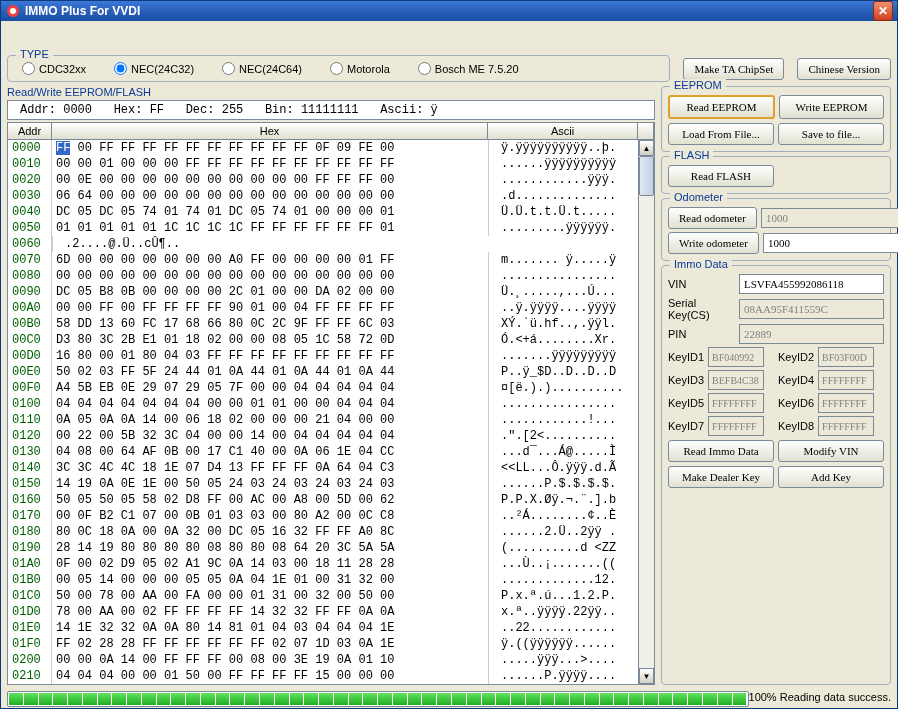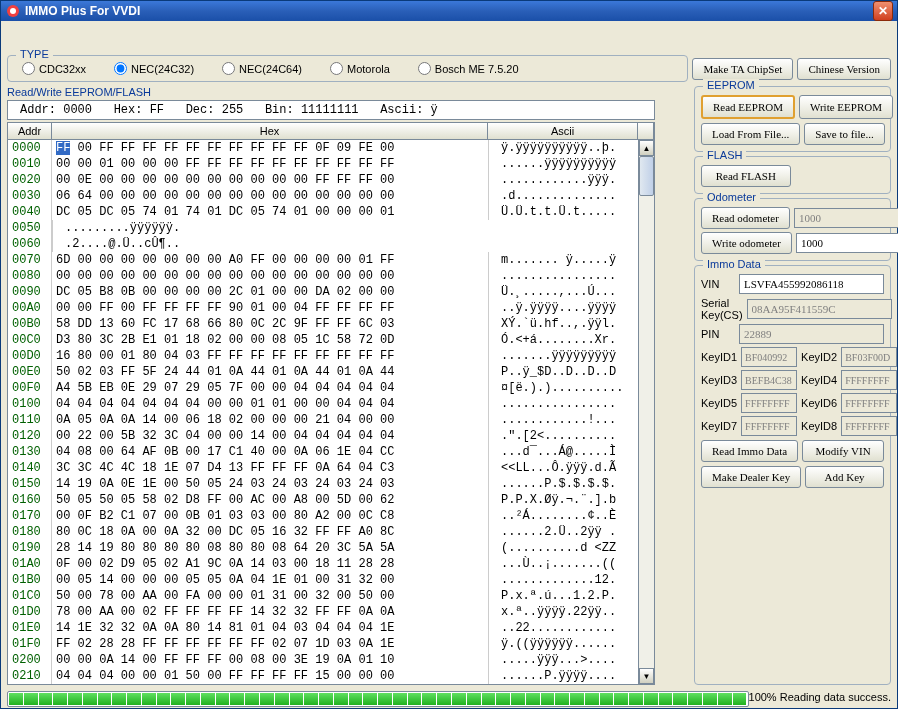--- a/index.html
+++ b/index.html
@@ -5,21 +5,21 @@
 * { box-sizing: border-box; margin: 0; padding: 0; }
 body { font-family: Tahoma, sans-serif; font-size: 11px; background: linear-gradient(180deg, #3a6fb5 0%, #4a8bc9 40%, #5a9bd9 100%); width: 898px; height: 709px; overflow: hidden; }
 .window { border: 1px solid #0a3a7a; background: #ece9d8; width: 898px; height: 709px; display: flex; flex-direction: column; }
 .titlebar { height: 24px; background: linear-gradient(180deg, #3b78d9 0%, #2a5fb8 50%, #1a4fa8 100%); color: #fff; display: flex; align-items: center; padding: 0 4px; font-weight: bold; font-size: 12px; }
 .titlebar-icon { width: 16px; height: 16px; margin-right: 4px; display: inline-block; }
 .titlebar-title { flex: 1; }
 .close-btn { width: 20px; height: 20px; background: linear-gradient(180deg, #f09070 0%, #d04020 100%); border: 1px solid #8a2a0a; border-radius: 3px; color: #fff; display: flex; align-items: center; justify-content: center; cursor: pointer; font-weight: bold; }
 .content { flex: 1; padding: 6px; display: flex; flex-direction: column; gap: 4px; }
 .fieldset { border: 1px solid #a0b0c0; border-radius: 4px; padding: 6px; position: relative; }
 .fieldset-label { position: absolute; top: -8px; left: 8px; background: #ece9d8; padding: 0 4px; color: #0a3a9a; font-size: 11px; }
-.type-row { display: flex; align-items: center; gap: 4px; margin-top: 28px; }
+.type-row { display: flex; align-items: center; gap: 13px; margin-top: 28px; }
 .radio-group { display: flex; gap: 28px; flex: 1; padding-left: 8px; }
 .radio-item { display: flex; align-items: center; gap: 4px; cursor: pointer; }
 .radio-item input { margin: 0; }
 .btn { background: linear-gradient(180deg, #fff 0%, #f0f0e8 50%, #e0e0d0 100%); border: 1px solid #7a8a9a; border-radius: 3px; padding: 4px 10px; font-size: 11px; cursor: pointer; font-family: Tahoma; white-space: nowrap; }
 .btn.highlight { border: 2px solid #e0a030; }
 .main-row { display: flex; gap: 6px; flex: 1; min-height: 0; }
 .left-col { flex: 1; display: flex; flex-direction: column; min-width: 0; }
 .rw-label { color: #0a3a9a; margin-bottom: 2px; }
 .status-bar { border: 1px solid #7a8a9a; background: #fff; padding: 2px 12px; font-family: 'Courier New', monospace; font-size: 12px; margin-bottom: 2px; }
 .hex-table-wrap { border: 1px solid #7a8a9a; background: #fff; flex: 1; display: flex; flex-direction: column; min-height: 0; }
@@ -34,21 +34,21 @@
 .hex-row { display: flex; }
 .hex-row .addr { width: 44px; padding: 0 4px; color: #006000; border-right: 1px solid #ccc; }
 .hex-row .hex { flex: 1; padding: 0 4px; white-space: pre; color: #000; }
 .hex-row .ascii { width: 150px; padding: 0 12px; border-left: 1px solid #ccc; white-space: pre; color: #000; overflow: hidden; }
 .hex-row .hex .hl { background: #316ac5; color: #fff; }
 .scrollbar { width: 16px; background: #f0f0e8; border-left: 1px solid #7a8a9a; display: flex; flex-direction: column; }
 .sb-btn { height: 16px; background: linear-gradient(180deg, #fff 0%, #d0d0c0 100%); border: 1px solid #7a8a9a; display: flex; align-items: center; justify-content: center; cursor: pointer; font-size: 8px; }
 .sb-track { flex: 1; position: relative; }
 .sb-thumb { position: absolute; top: 0; left: 0; right: 0; height: 40px; background: linear-gradient(90deg, #e0e8f0 0%, #c0d0e8 100%); border: 1px solid #7a8a9a; border-radius: 2px; cursor: pointer; }
 .right-col { width: 230px; display: flex; flex-direction: column; gap: 4px; }
-.right-col .fieldset { padding: 8px 6px 6px; margin-left: 33px; }
+.right-col .fieldset { padding: 8px 6px 6px; }
 .btn-row { display: flex; gap: 4px; margin-bottom: 4px; }
 .btn-row .btn { flex: 1; }
 .form-row { display: flex; align-items: center; gap: 4px; margin-bottom: 3px; }
 .form-row label { width: 68px; font-size: 11px; }
 .form-row input { flex: 1; border: 1px solid #7a8a9a; padding: 2px 4px; font-size: 11px; font-family: Tahoma; height: 20px; }
 .form-row input[readonly] { background: #ece9d8; color: #808080; }
 .key-grid { display: grid; grid-template-columns: auto 1fr auto 1fr; gap: 3px 4px; align-items: center; margin-bottom: 4px; }
 .key-grid label { font-size: 11px; }
 .key-grid input { border: 1px solid #7a8a9a; padding: 2px 3px; font-size: 10px; font-family: Tahoma; height: 20px; width: 56px; background: #ece9d8; color: #808080; }
 .progress-row { display: flex; gap: 0; padding: 2px 0; }
@@ -140,20 +140,21 @@
                   <div class="hex">06 64 00 00 00 00 00 00 00 00 00 00 00 00 00 00</div>
                   <div class="ascii">.d..............</div>
                 </div>
                 <div class="hex-row">
                   <div class="addr">0040</div>
                   <div class="hex">DC 05 DC 05 74 01 74 01 DC 05 74 01 00 00 00 01</div>
                   <div class="ascii">Ü.Ü.t.t.Ü.t.....</div>
                 </div>
                 <div class="hex-row">
                   <div class="addr">0050</div>
+                  <div class="hex">01 01 01 01 01 1C 1C 1C 1C FF FF FF FF FF FF 01</div>
                   <div class="ascii">.........ÿÿÿÿÿÿ.</div>
                 </div>
                 <div class="hex-row">
                   <div class="addr">0060</div>
                   <div class="ascii">.2....@.Ü..cÛ¶..</div>
                 </div>
                 <div class="hex-row">
                   <div class="addr">0070</div>
                   <div class="hex">6D 00 00 00 00 00 00 00 A0 FF 00 00 00 00 01 FF</div>
                   <div class="ascii">m....... ÿ.....ÿ</div>

